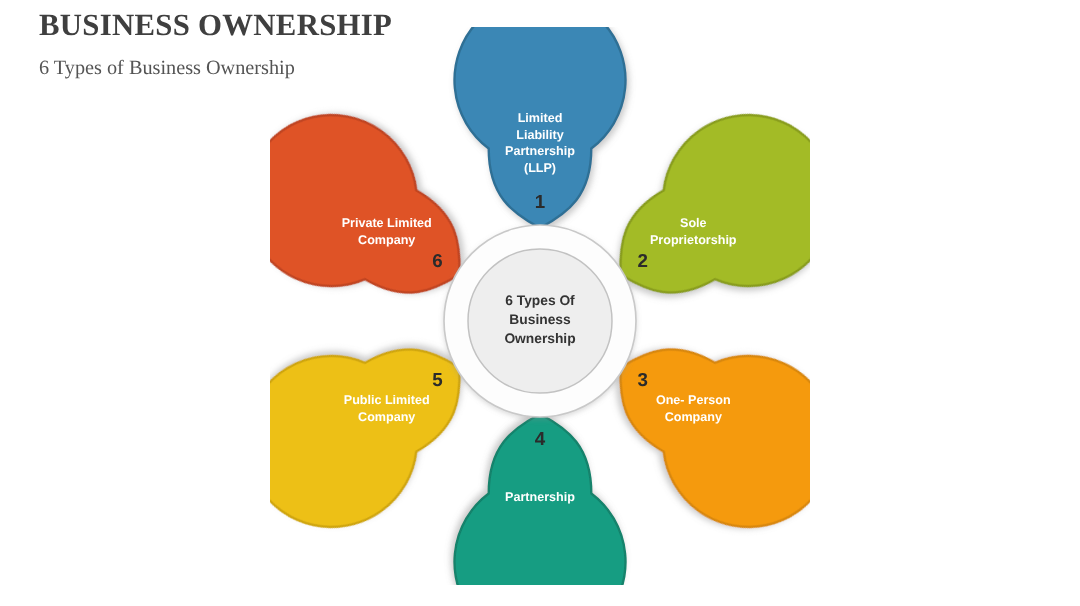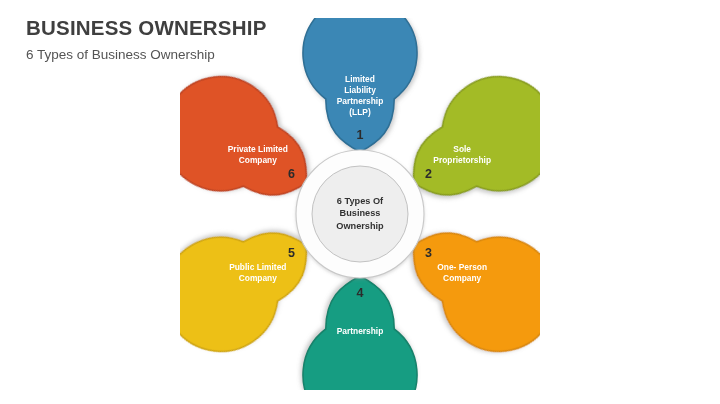--- a/index.html
+++ b/index.html
@@ -18,22 +18,23 @@
   #slide {
     position: absolute;
     inset: 0;
     background: #ffffff;
   }
 
   
   #header {
     position: absolute;
     left: 26px;
-    top: 17px;
+    top: 7px;
     width: 420px;
+    font-family: Liberation Serif, serif;
   }
   #title {
     font-size: 20.5px;
     font-weight: bold;
     letter-spacing: 0.2px;
     color: #3f3f3f;
     line-height: 1.05;
     white-space: nowrap;
   }
   #subtitle {

